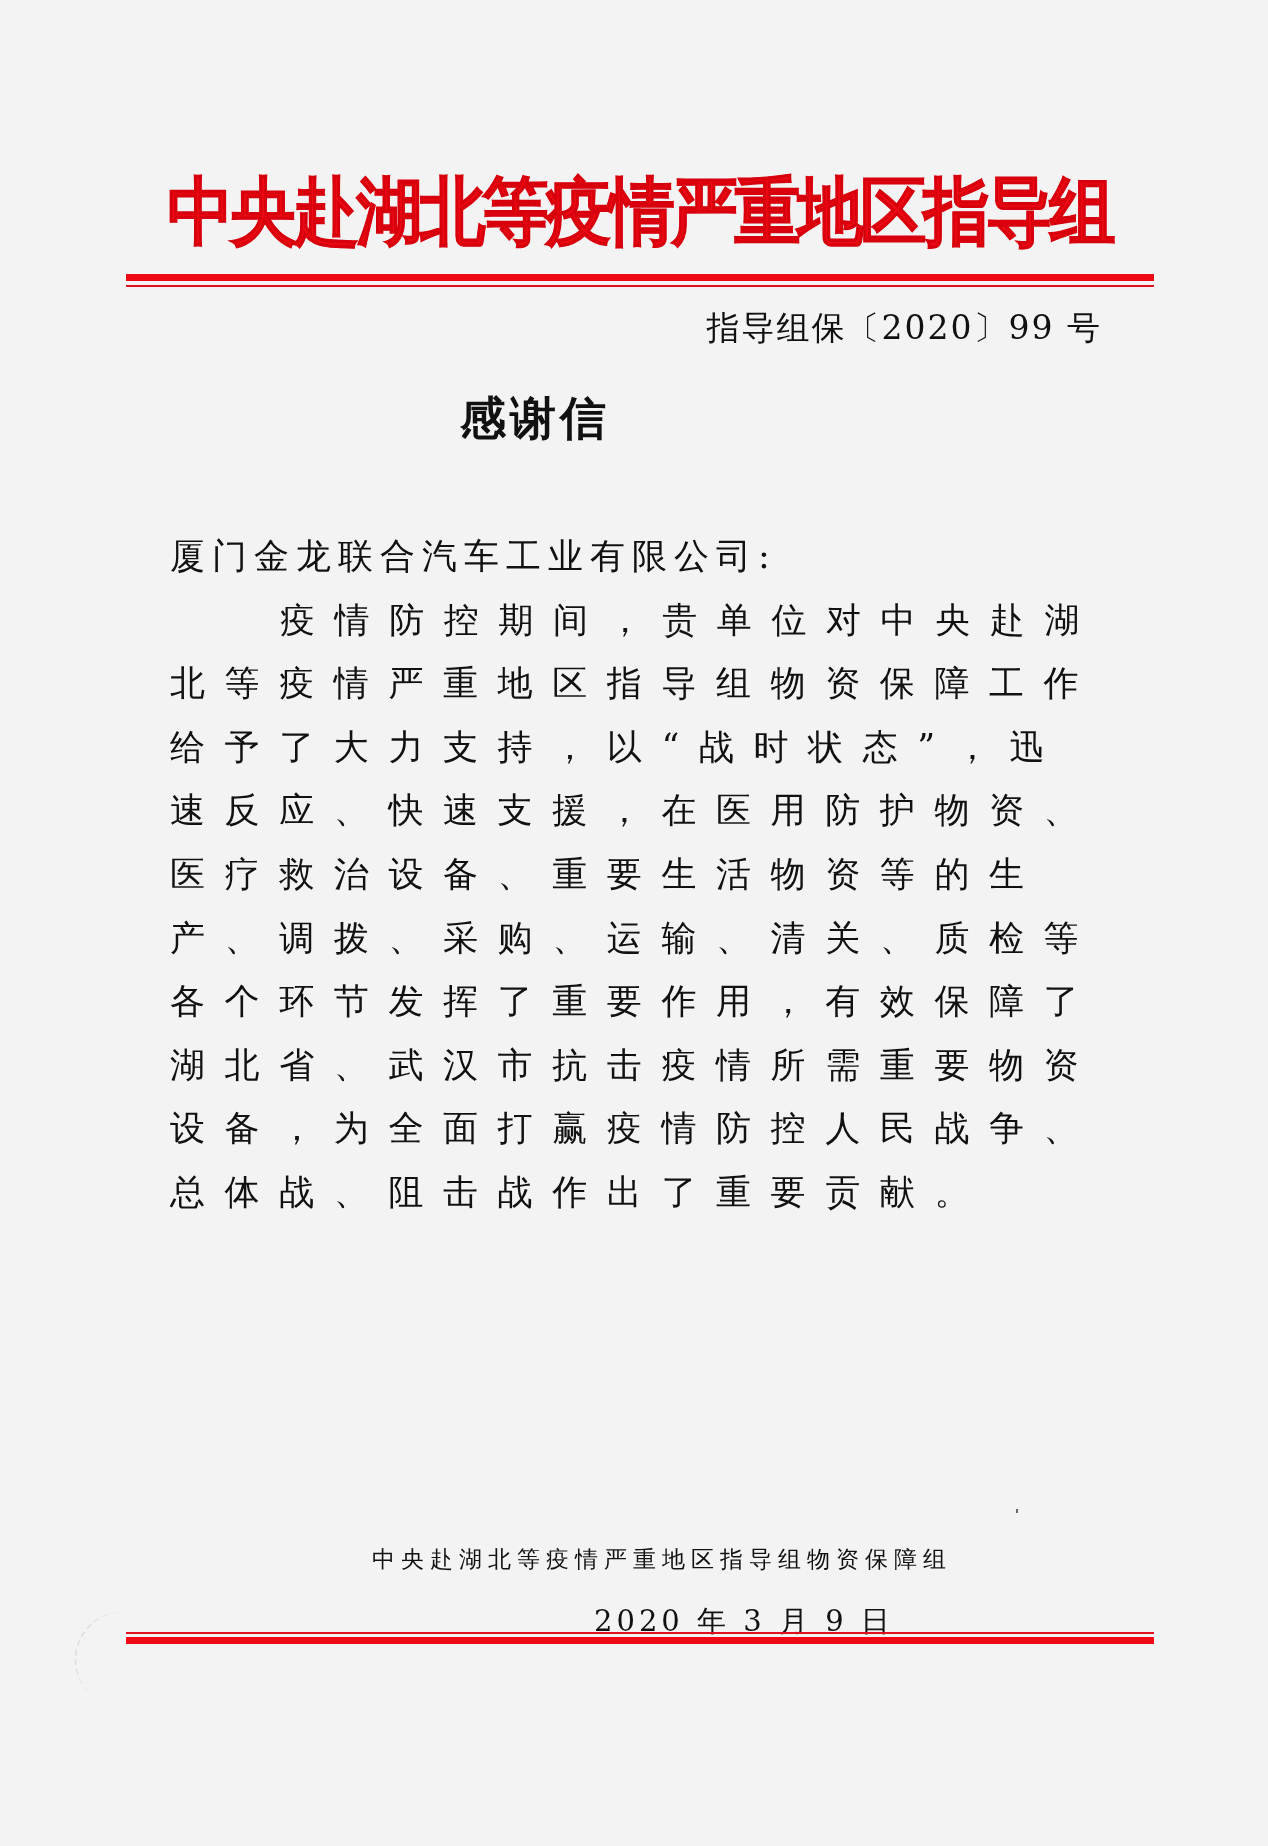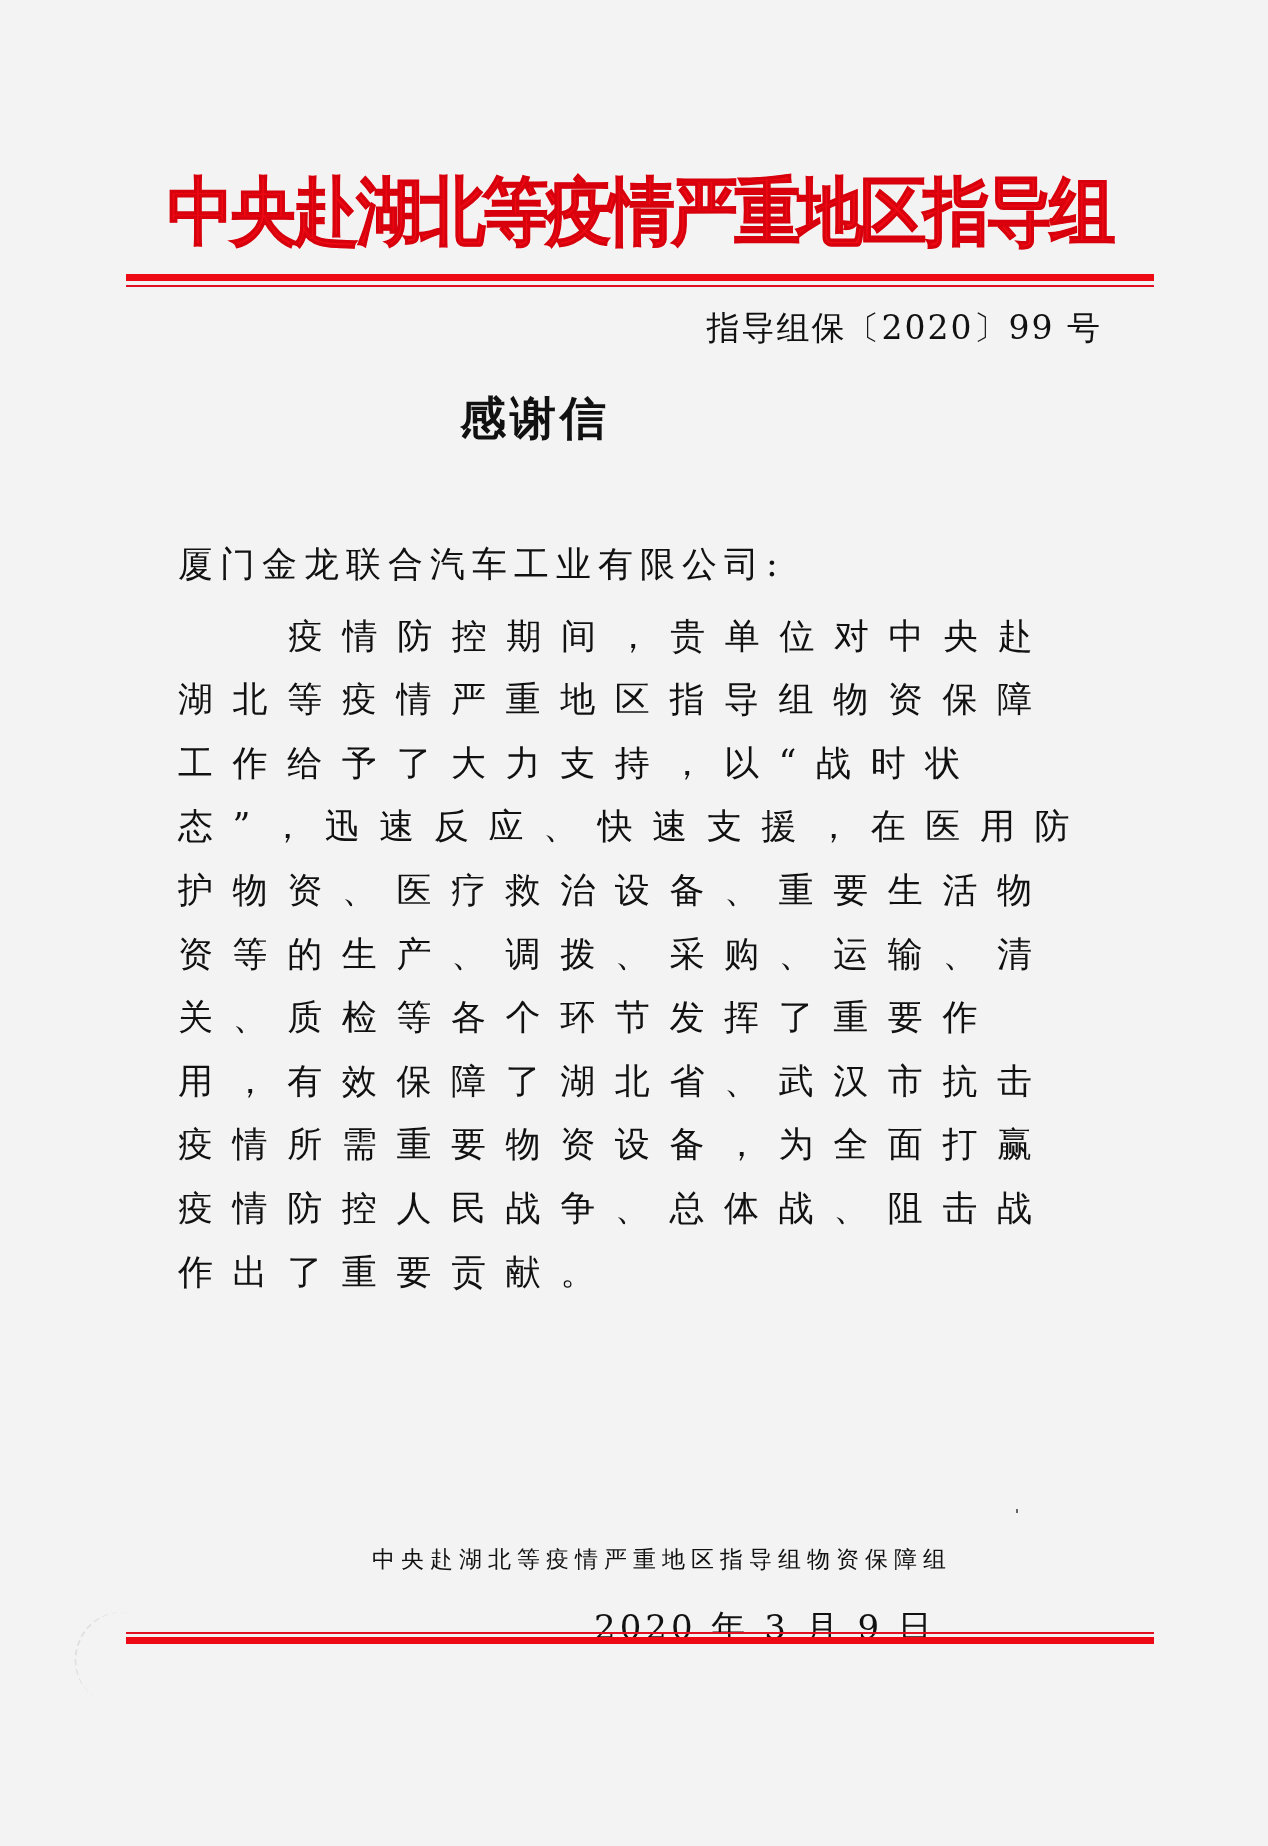--- a/index.html
+++ b/index.html
@@ -77,46 +77,45 @@
       position: absolute;
       left: 170px;
       top: 525px;
       width: 940px;
       font-size: 35px;
       line-height: 63.6px;
       letter-spacing: 19.6px;
       word-break: break-all;
     }
     .body-text p {
-      margin: 8px;
+      margin: 0;
     }
     .salutation {
       letter-spacing: 7px;
     }
     .para {
       text-indent: 110px;
     }
     .signature {
       position: absolute;
       left: 372px;
       top: 1536px;
       font-size: 23px;
       letter-spacing: 6px;
       line-height: 46px;
       white-space: nowrap;
     }
     .date {
       position: absolute;
       left: 594px;
       top: 1598px;
-      font-size: 34px;
+      font-size: 29px;
       letter-spacing: 4px;
       line-height: 46px;
       white-space: nowrap;
-      margin-top: 6px;
     }
     .scan-mark {
       position: absolute;
       left: 75px;
       top: 1612px;
       width: 80px;
       height: 90px;
       border-left: 2px dashed #d8d8d8;
       border-radius: 60% 0 0 60%;
       transform: rotate(20deg);

